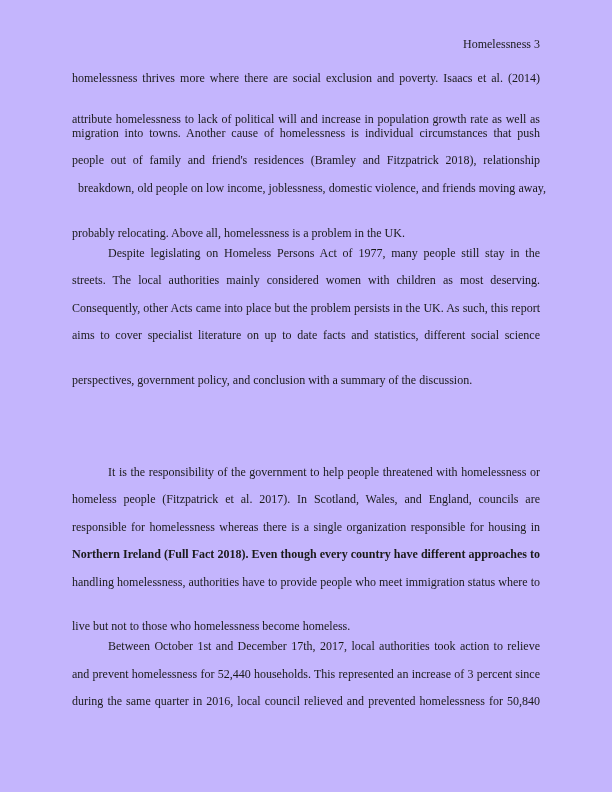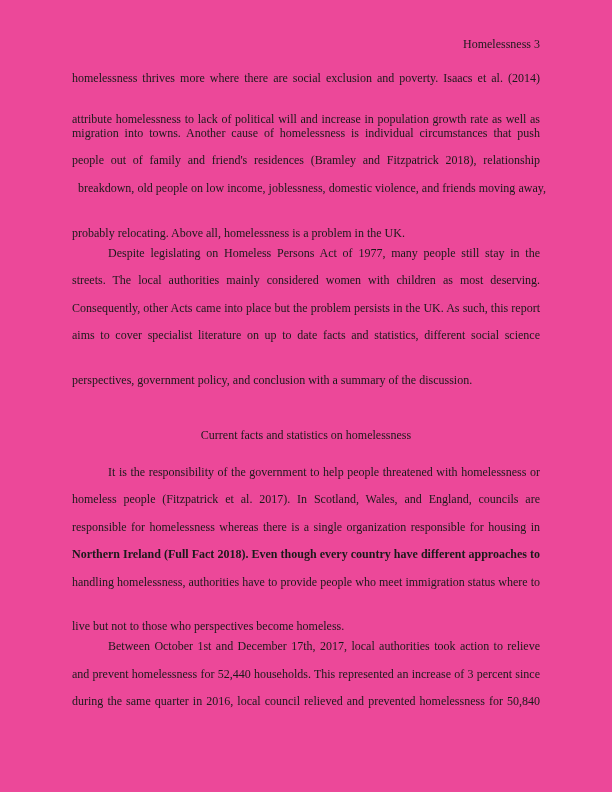--- a/index.html
+++ b/index.html
@@ -14,21 +14,21 @@
       overflow: hidden;
       font-family: "Liberation Serif", serif;
       color: #1a1a1a;
     }
     .page {
       position: absolute;
       left: 0;
       top: 0;
       width: 612px;
       height: 792px;
-      background: #ec4899;
+      background: #c4b5fd;
     }
     .running-head {
       position: absolute;
       top: 37px;
       right: 72px;
       font-size: 12px;
       line-height: 14px;
       white-space: nowrap;
     }
     .line {
@@ -76,29 +76,28 @@
   </div>
 
   <div>
     <div class="line indent" style="top:246px;">Despite legislating on Homeless Persons Act of 1977, many people still stay in the</div>
     <div class="line" style="top:273px;">streets. The local authorities mainly considered women with children as most deserving.</div>
     <div class="line" style="top:301px;">Consequently, other Acts came into place but the problem persists in the UK. As such, this report</div>
     <div class="line" style="top:328px;">aims to cover specialist literature on up to date facts and statistics, different social science</div>
     <div class="line last" style="top:356px;">perspectives, government policy, and conclusion with a summary of the discussion.</div>
   </div>
 
-  <div class="heading" style="top:428px;">Current facts and statistics on homelessness</div>
 
   <div>
     <div class="line indent" style="top:465px;">It is the responsibility of the government to help people threatened with homelessness or</div>
     <div class="line" style="top:492px;">homeless people (Fitzpatrick et al. 2017). In Scotland, Wales, and England, councils are</div>
     <div class="line" style="top:520px;">responsible for homelessness whereas there is a single organization responsible for housing in</div>
     <div class="line" style="top:547px;font-weight:bold;">Northern Ireland (Full Fact 2018). Even though every country have different approaches to</div>
     <div class="line" style="top:575px;">handling homelessness, authorities have to provide people who meet immigration status where to</div>
-    <div class="line last" style="top:602px;">live but not to those who perspectives become homeless.</div>
+    <div class="line last" style="top:602px;">live but not to those who homelessness become homeless.</div>
   </div>
 
   <div>
     <div class="line indent" style="top:639px;">Between October 1st and December 17th, 2017, local authorities took action to relieve</div>
     <div class="line" style="top:667px;">and prevent homelessness for 52,440 households. This represented an increase of 3 percent since</div>
     <div class="line" style="top:694px;">during the same quarter in 2016, local council relieved and prevented homelessness for 50,840</div>
   </div>
 
 </div>
 

